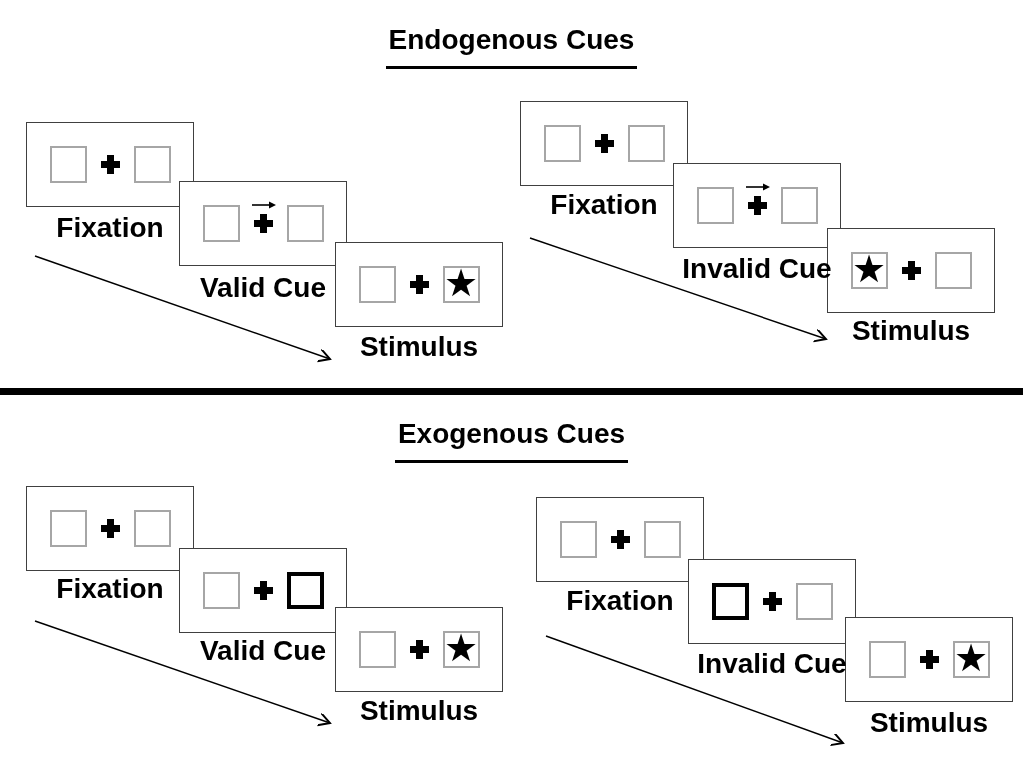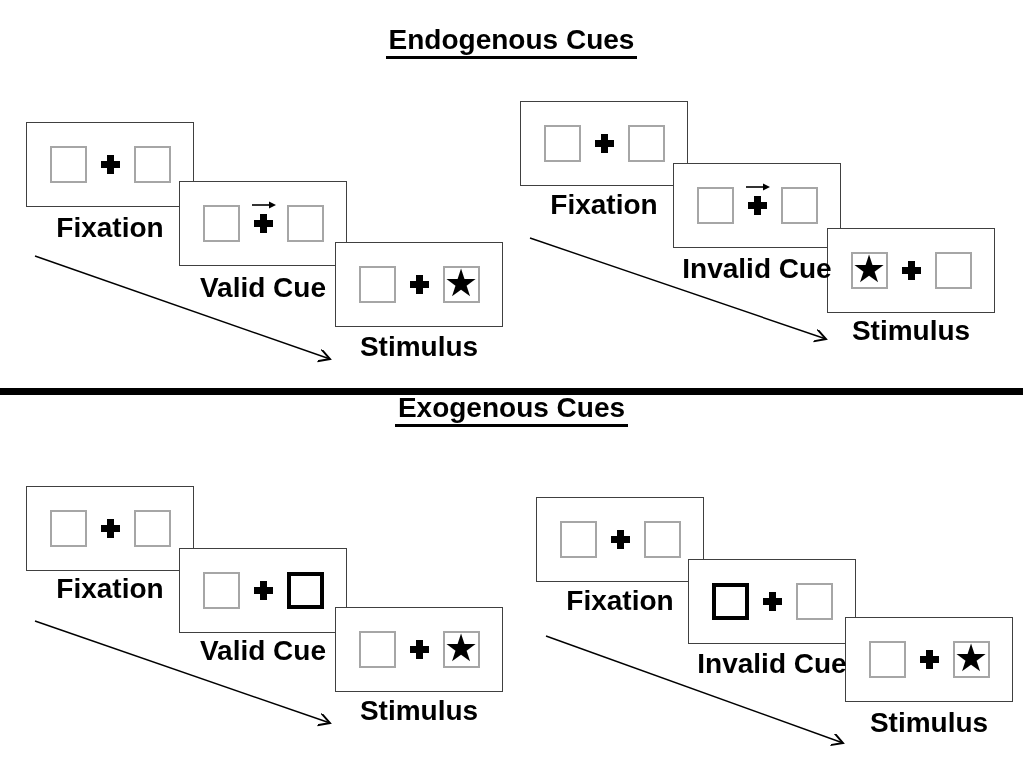--- a/index.html
+++ b/index.html
@@ -1,20 +1,20 @@
 <!DOCTYPE html>
 <html><head>
 <meta charset="utf-8">
 <style>
   html,body{margin:0;padding:0;background:#fff;}
   #stage{position:relative;width:1023px;height:767px;background:#fff;overflow:hidden;
          font-family:"Liberation Sans",sans-serif;color:#000;}
   .title-row{position:absolute;left:0;width:100%;text-align:center;z-index:5;}
   .title{display:inline-block;font-weight:bold;font-size:28px;line-height:32px;
-         border-bottom:3px solid #000;padding:0 3px 0;}
+         border-bottom:3px solid #000;padding:0 3px 10px;}
   .divider{position:absolute;left:0;width:100%;height:7px;background:#000;z-index:5;}
   .panel{position:absolute;width:168px;height:85px;background:#fff;border:1px solid #404040;
          box-sizing:border-box;display:flex;align-items:center;justify-content:center;gap:14px;}
   .box{width:37px;height:37px;box-sizing:border-box;border:2px solid #a6a6a6;background:#fff;
        display:flex;align-items:center;justify-content:center;}
   .box--bold{border:4px solid #000;}
   .cross{position:relative;width:19px;height:19px;flex:0 0 auto;}
   .cross::before{content:"";position:absolute;left:0;top:6px;width:19px;height:7px;background:#000;}
   .cross::after{content:"";position:absolute;left:6px;top:0;width:7px;height:19px;background:#000;}
   .cue-arrow{position:absolute;left:-3px;top:-14px;}
@@ -39,21 +39,21 @@
     <line x1="35" y1="256" x2="330" y2="359" stroke="#000" stroke-width="1.4" marker-end="url(#ah)"></line>
     <line x1="530" y1="238" x2="826" y2="339" stroke="#000" stroke-width="1.4" marker-end="url(#ah)"></line>
     <line x1="35" y1="621" x2="330" y2="723" stroke="#000" stroke-width="1.4" marker-end="url(#ah)"></line>
     <line x1="546" y1="636" x2="843" y2="743" stroke="#000" stroke-width="1.4" marker-end="url(#ah)"></line>
   </svg>
 
   <div class="title-row" style="top:24px">
     <span class="title">Endogenous Cues</span>
   </div>
   <div class="divider" style="top:388px"></div>
-  <div class="title-row" style="top:392px">
+  <div class="title-row" style="top:418px">
     <span class="title">Exogenous Cues</span>
   </div>
 
   <div class="panel z1" style="left:26px;top:122px">
     <div class="box"></div>
     <div class="cross"></div>
     <div class="box"></div>
   </div>
   <div class="plabel" style="left:26px;top:215px">Fixation</div>
 

